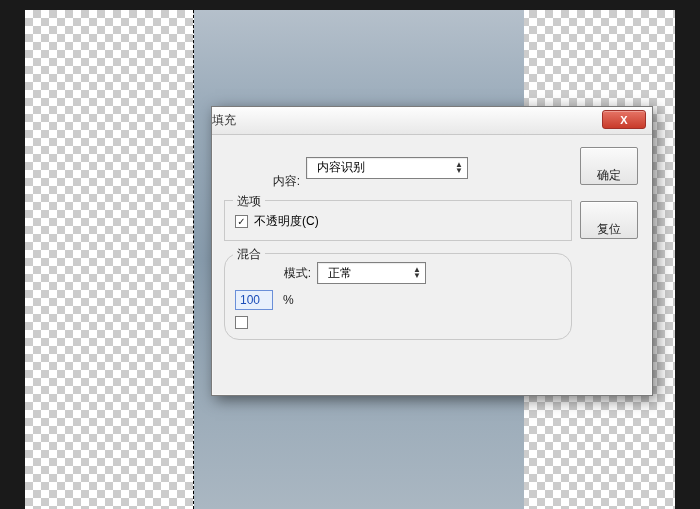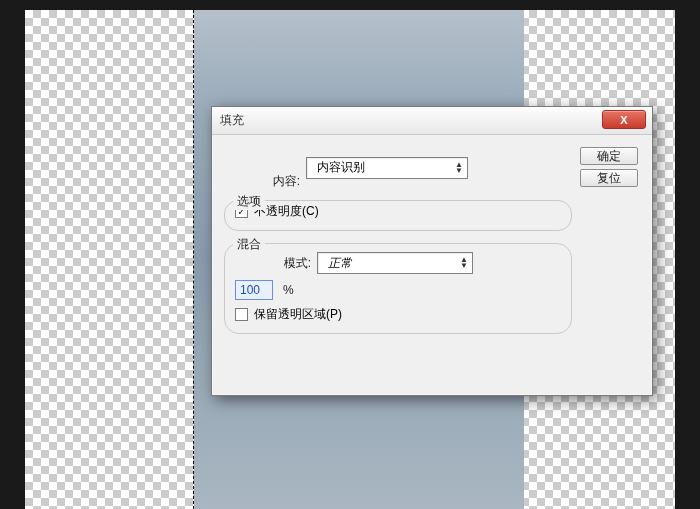--- a/index.html
+++ b/index.html
@@ -41,21 +41,20 @@
       background: #f0f0f0;
       border: 1px solid #7a7a7a;
       box-shadow: 4px 4px 14px rgba(0,0,0,0.5), 0 0 0 1px rgba(255,255,255,0.4) inset;
     }
     .titlebar {
       height: 28px;
       background: linear-gradient(#fdfdfd, #e8e8e8);
       border-bottom: 1px solid #c8c8c8;
       display: flex;
       align-items: center;
-      padding-left: 8px;
       position: relative;
     }
     .titlebar-text { color: #333; font-size: 12px; }
     .close-btn {
       position: absolute;
       right: 6px; top: 3px;
       width: 44px; height: 19px;
       background: linear-gradient(#e67466, #c83b2a);
       border: 1px solid #a03028;
       border-radius: 3px;
@@ -95,28 +94,28 @@
       position: absolute;
       right: 4px; top: 50%;
       transform: translateY(-50%);
       display: flex;
       flex-direction: column;
       line-height: 6px;
       font-size: 8px;
       color: #333;
     }
     .btn {
-      width: 58px; height: 18px;
+      width: 58px; height: 38px;
       background: linear-gradient(#fafafa, #e5e5e5);
       border: 1px solid #8c8c8c;
       border-radius: 2px;
-      display: flex; align-items: flex-start; justify-content: center;
-      font-size: 12px;
-      color: #222;
-      margin-bottom: 4px;
+      display: flex; align-items: flex-end; justify-content: center;
+      font-size: 12px;
+      color: #222;
+      margin-bottom: 16px;
       box-shadow: inset 0 1px 0 #fff;
     }
     .right-btns {
       position: absolute;
       right: 14px; top: 12px;
       display: flex;
       flex-direction: column;
     }
     .fieldset {
       border: 1px solid #c9c9c9;
@@ -141,33 +140,33 @@
     .checkbox {
       width: 13px; height: 13px;
       background: #fff;
       border: 1px solid #7a7a7a;
       display: flex; align-items: center; justify-content: center;
       font-size: 10px;
       line-height: 10px;
       color: #222;
     }
     .mode-row .label { width: 82px; }
-    .mode-dropdown { width: 156px; font-style: italic; }
+    .mode-dropdown { width: 109px; }
     .opacity-row .label { width: 100px; }
     .opacity-input {
       width: 38px; height: 20px;
       border: 1px solid #6a8fd8;
       background: #e8f0fc;
       color: #1b4db8;
       text-align: left;
       padding: 7px 4px;
       font-size: 12px;
     }
     .pct { margin-left: 10px; color: #222; }
-    .fs-options { padding-top: 2px; border-radius: 14px; }
+    .fs-options { padding-top: 12px; }
     .fs-blend { margin-top: 12px; border-radius: 15px; }
   </style>
 </head>
 <body>
 
 <div class="checkerboard"></div>
 <div class="canvas-area"></div>
 <div class="selection-line"></div>
 
 <div class="dialog">
@@ -221,18 +220,17 @@
         </div>
       </div>
 
       <div class="row opacity-row">
         <input class="opacity-input" value="100" style="">
         <span class="pct">%</span>
       </div>
 
       <div class="checkbox-row">
         <div class="checkbox"></div>
-        <span>保留透明区域(P)</span>
       </div>
     </div>
 
   </div>
 </div>
 
 </body></html>

